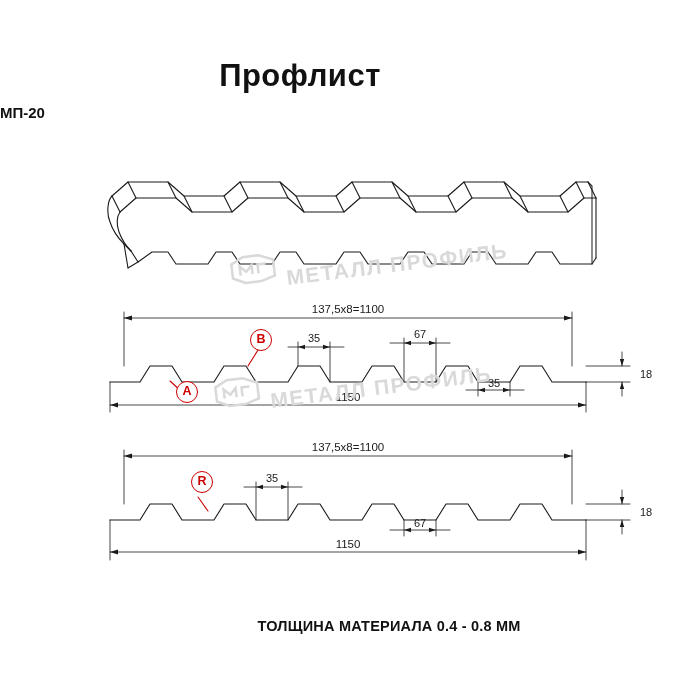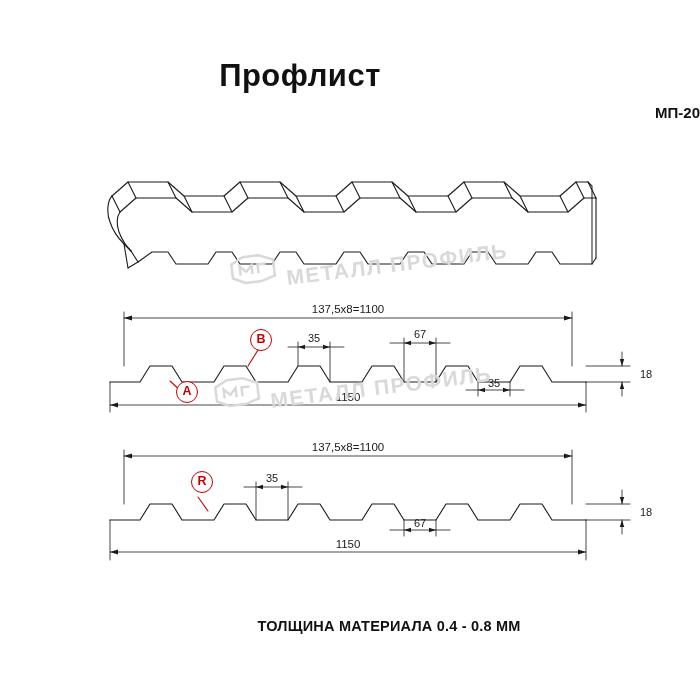--- a/index.html
+++ b/index.html
@@ -30,21 +30,21 @@
     font-size: 31px;
     font-weight: bold;
     letter-spacing: 0.5px;
     color: #111111;
   }
   .subtitle {
     position: absolute;
     top: 104px;
     left: 0;
     width: 700px;
-    text-align: right;
+    text-align: left;
     font-size: 15px;
     font-weight: bold;
     color: #111111;
   }
 
   
   .footer-note {
     position: absolute;
     top: 618px;
     left: 0;

